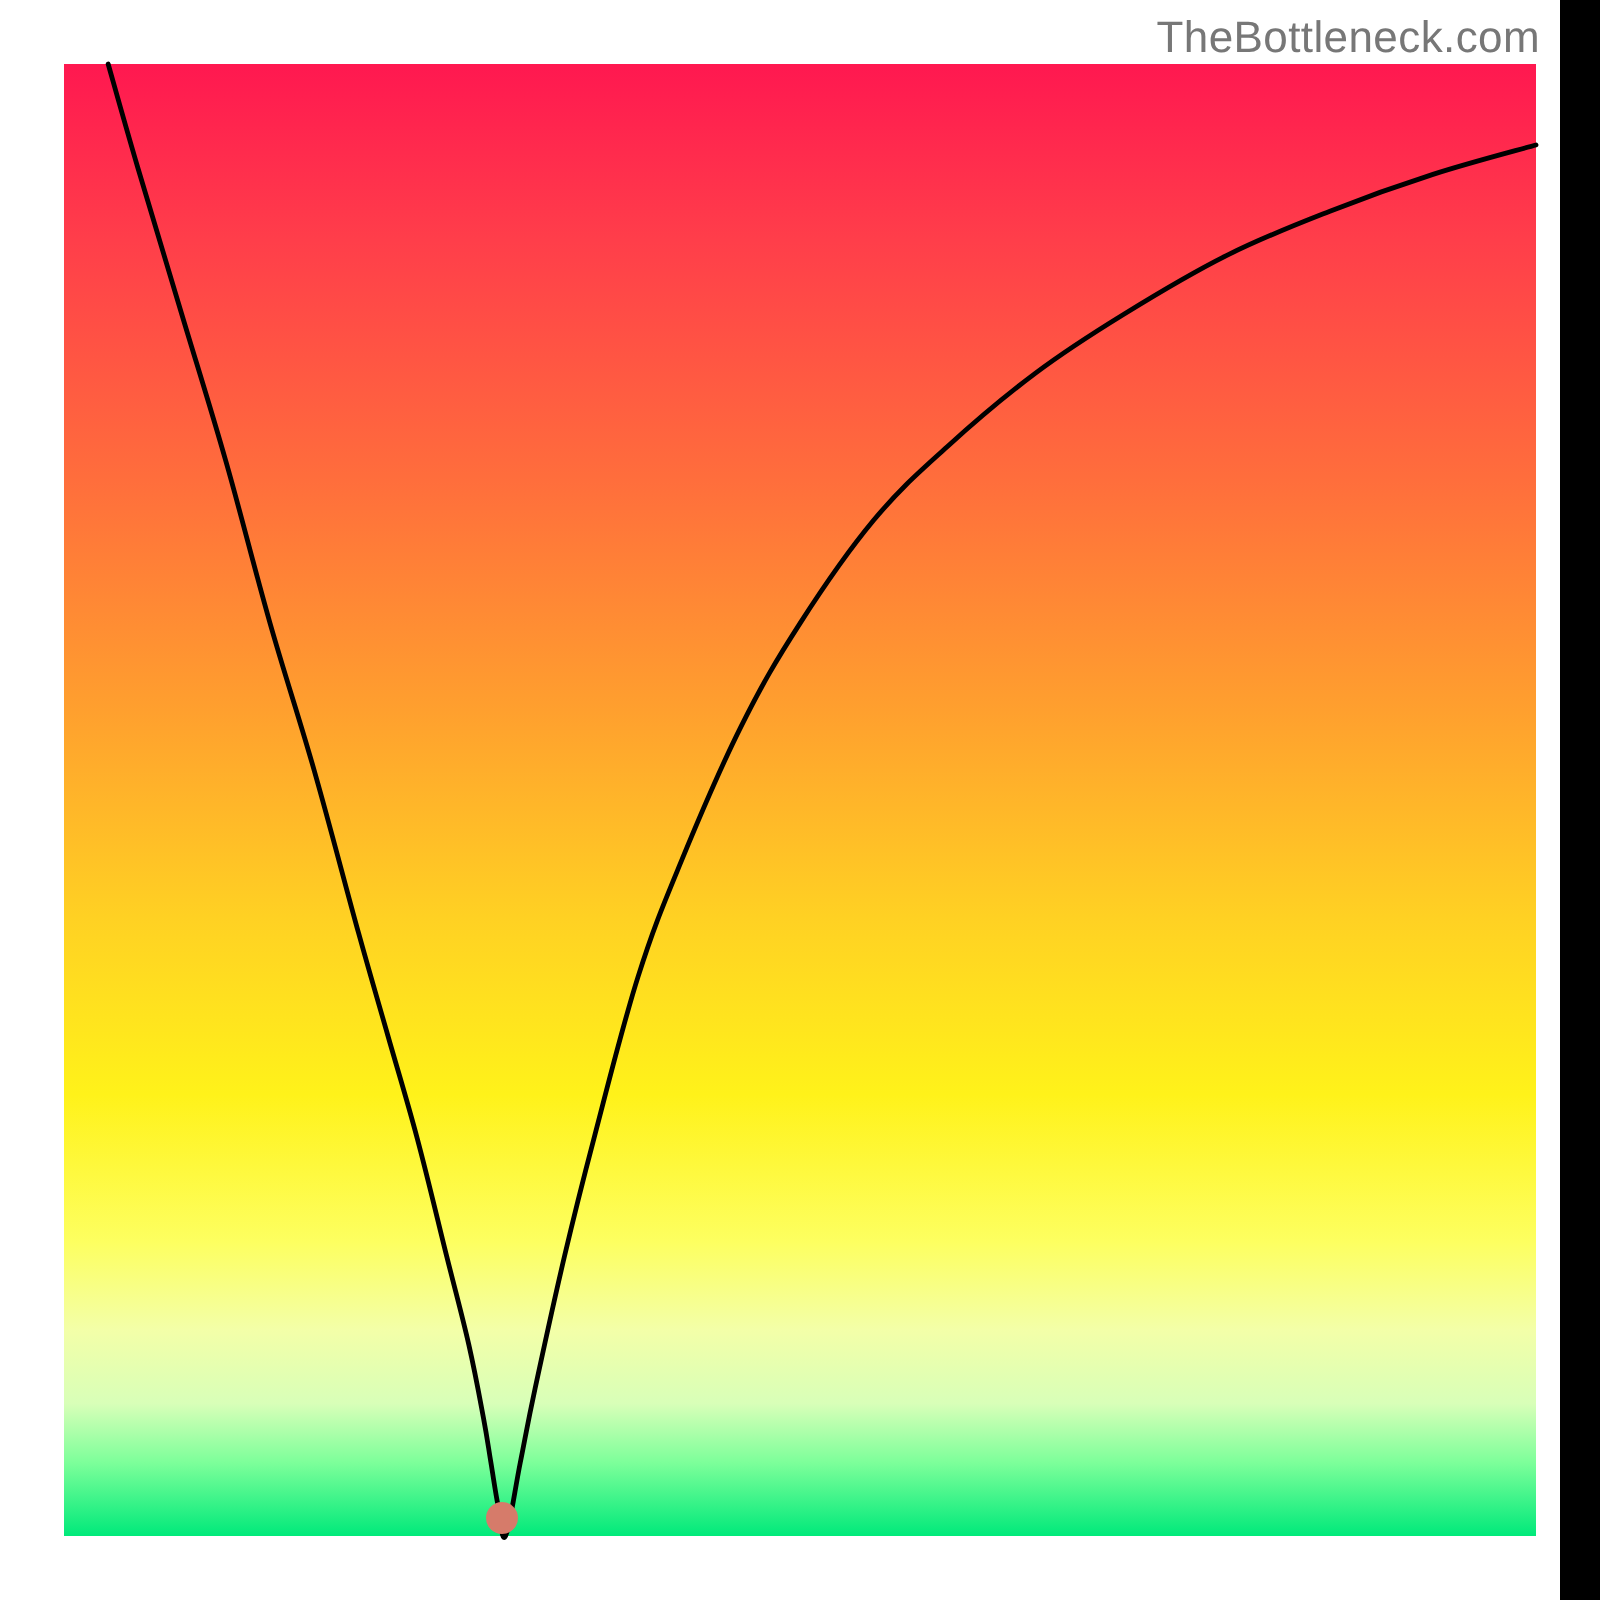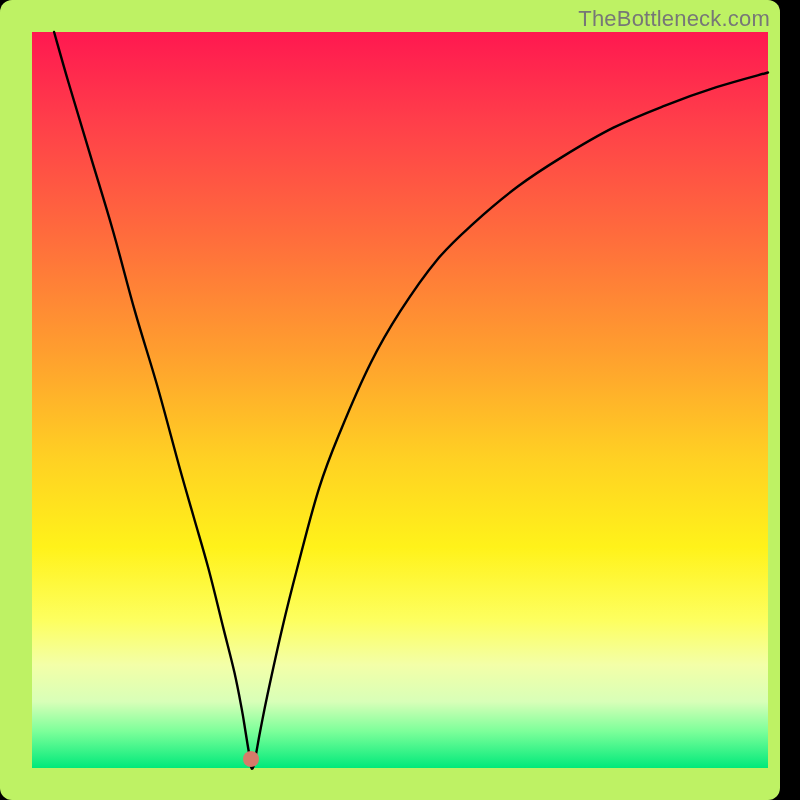--- a/index.html
+++ b/index.html
@@ -8,22 +8,21 @@
     width: 800px;
     height: 800px;
     overflow: hidden;
     background: #000;
     font-family: Arial, Helvetica, sans-serif;
   }
   .frame {
     position: relative;
     width: 780px;
     height: 800px;
-    background: #bef264;
-    border-radius: 12px;
+    background: #ffffff;
   }
   .plot-area {
     position: absolute;
     left: 32px;
     top: 32px;
     width: 736px;
     height: 736px;
     background: linear-gradient(
       to bottom,
       #ff1850 0%,

